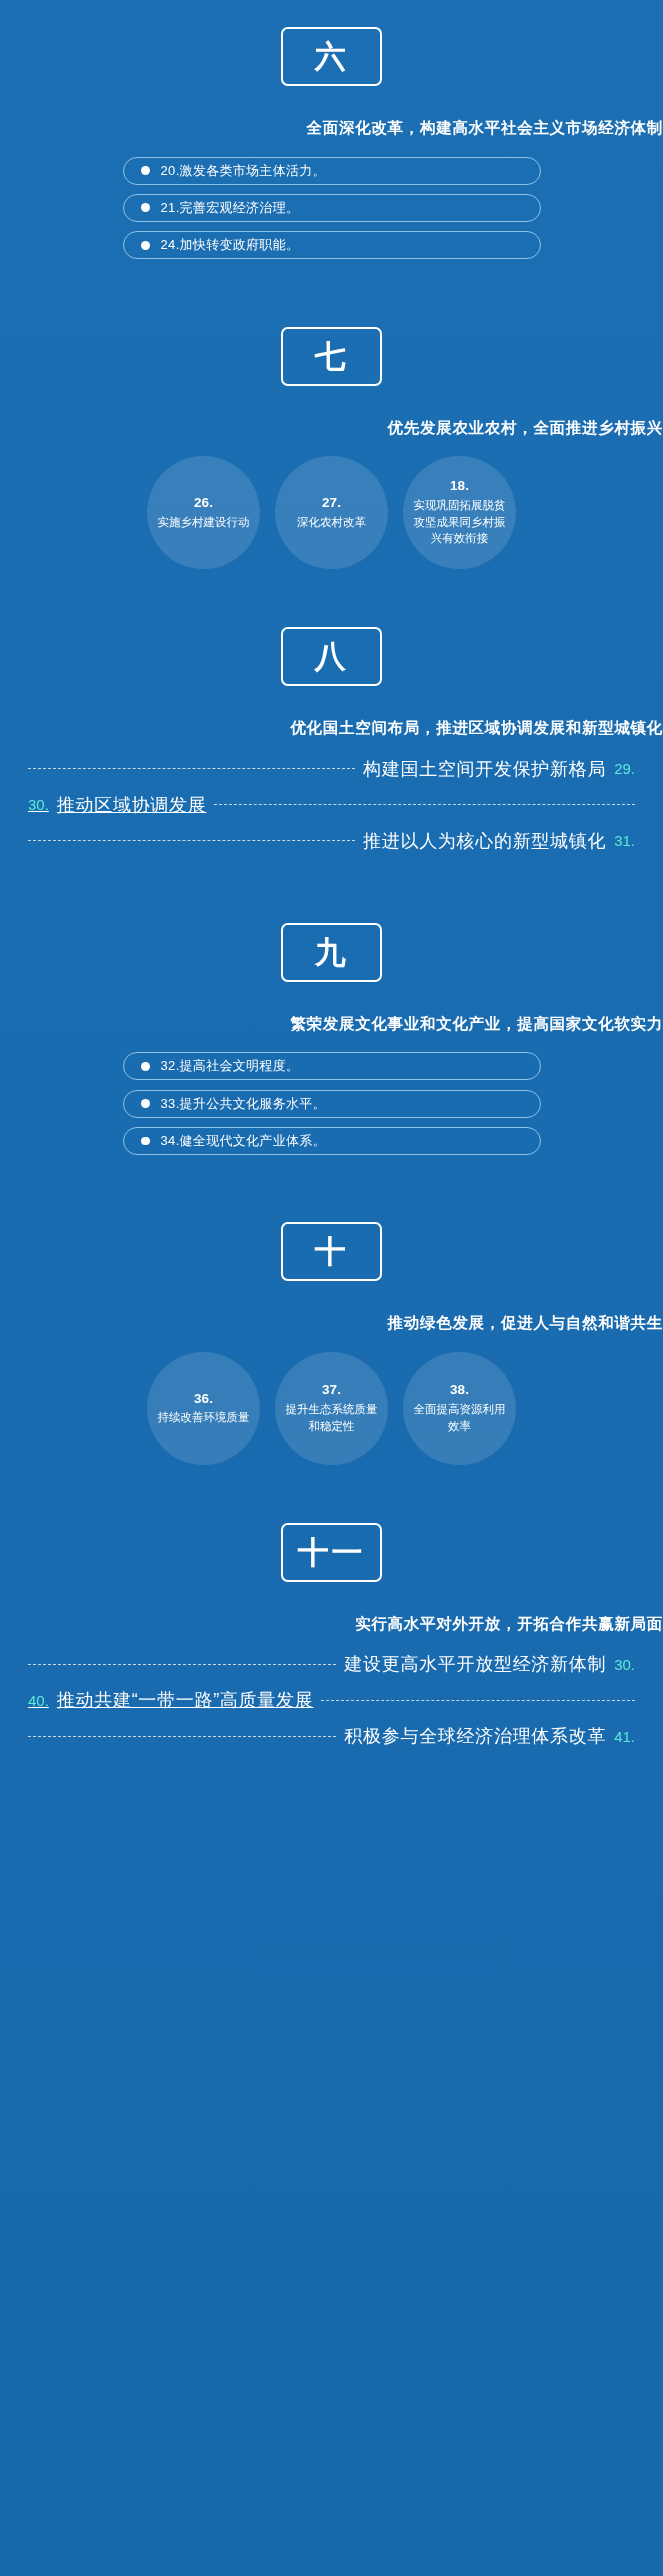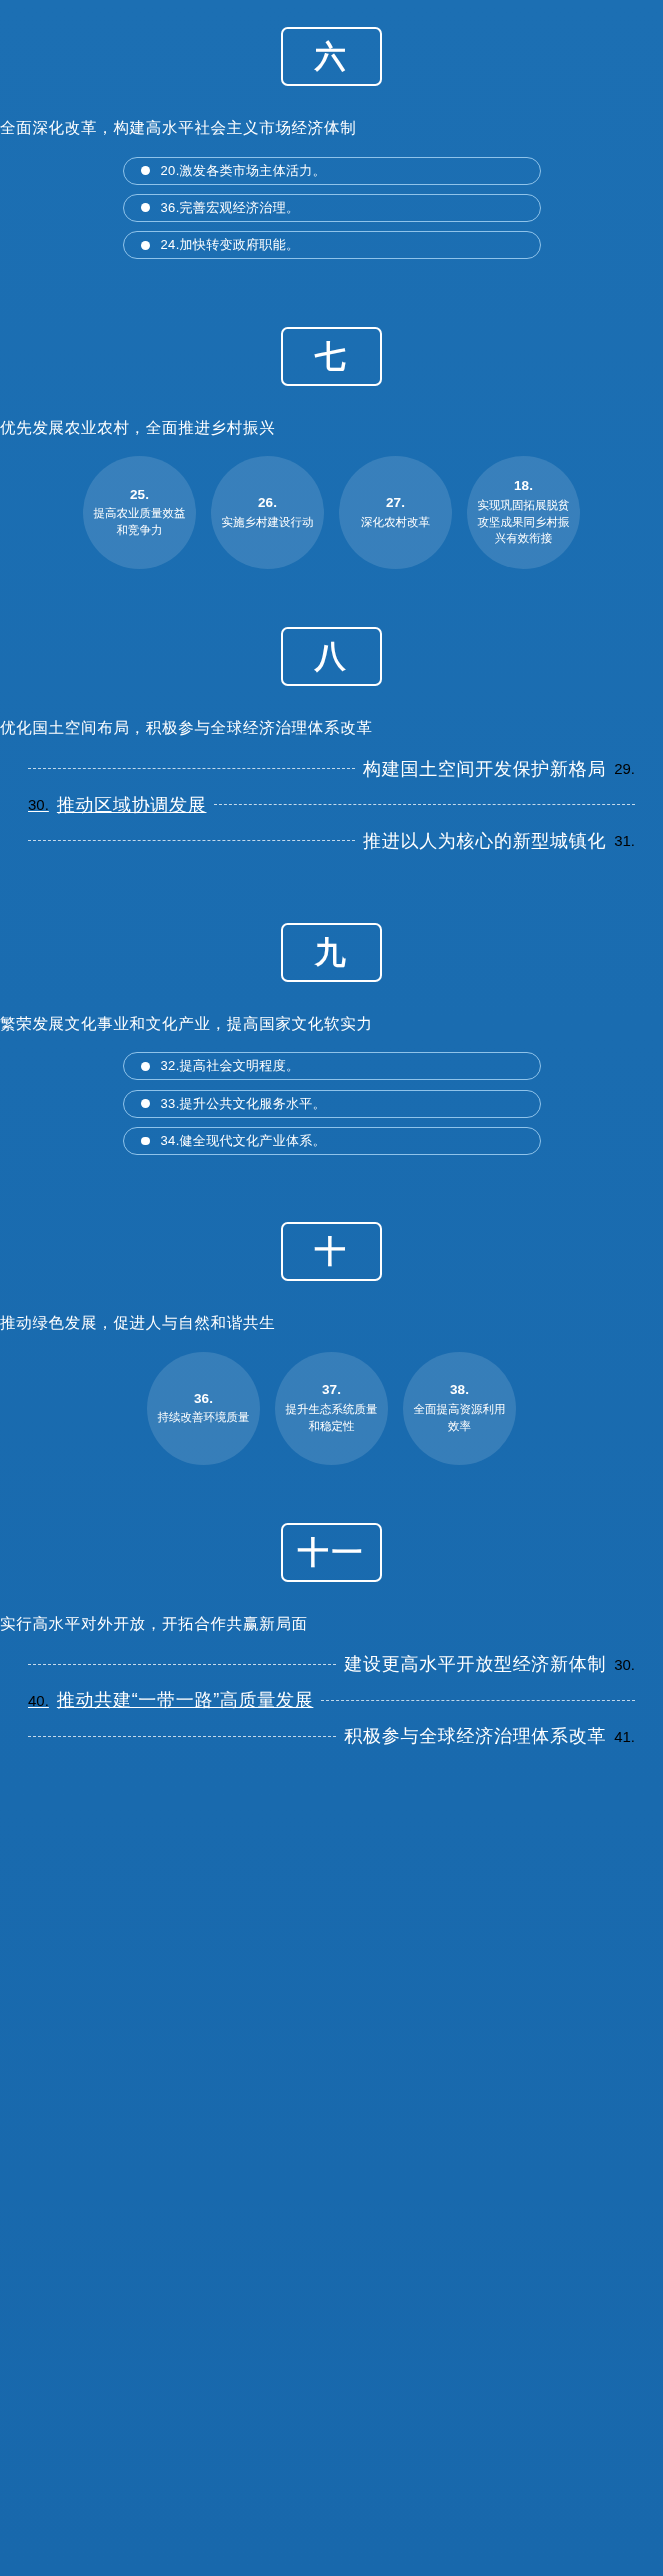--- a/index.html
+++ b/index.html
@@ -38,23 +38,23 @@
     font-weight: bold;
     letter-spacing: 2.7px;
     line-height: 1;
     color: #ffffff;
   }
 
   .section {
     padding-top: 27px;
   }
   .section-title {
-    text-align: left;
+    text-align: right;
     font-size: 15.5px;
-    font-weight: normal;
+    font-weight: bold;
     color: #ffffff;
     margin: 32px 0 17.5px 0;
     letter-spacing: 0.7px;
   }
 
   
   .pill-list {
     width: 418px;
     margin: 0 auto;
   }
@@ -137,21 +137,21 @@
     min-width: 40px;
   }
   .dash-text {
     font-size: 18px;
     color: #ffffff;
     letter-spacing: 0.7px;
     white-space: nowrap;
   }
   .dash-num {
     font-size: 15px;
-    color: #000000;
+    color: #5eead4;
     white-space: nowrap;
   }
   .spacer-md { height: 31px; }
 </style>
 </head>
 <body>
 
 <div class="page">
 
   <div class="section">
@@ -159,63 +159,59 @@
       <span>六</span>
     </div>
     <div class="section-title">全面深化改革，构建高水平社会主义市场经济体制</div>
     <div class="pill-list">
       <div class="pill">
         <span class="dot"></span>
         <span class="pill-text">20.激发各类市场主体活力。</span>
       </div>
       <div class="pill">
         <span class="dot"></span>
-        <span class="pill-text">36.完善宏观经济治理。</span>
+        <span class="pill-text">21.完善宏观经济治理。</span>
       </div>
       <div class="pill">
         <span class="dot"></span>
         <span class="pill-text">24.加快转变政府职能。</span>
       </div>
     </div>
   </div>
 
   <div class="spacer-md"></div>
 
   <div class="section">
     <div class="num-badge">
       <span>七</span>
     </div>
     <div class="section-title">优先发展农业农村，全面推进乡村振兴</div>
     <div class="circle-row">
       <div class="circle">
-        <div class="c-num">25.</div>
-        <div class="c-text">提高农业质量效益和竞争力</div>
-      </div>
-      <div class="circle">
         <div class="c-num">26.</div>
         <div class="c-text">实施乡村建设行动</div>
       </div>
       <div class="circle">
         <div class="c-num">27.</div>
         <div class="c-text">深化农村改革</div>
       </div>
       <div class="circle">
         <div class="c-num">18.</div>
         <div class="c-text">实现巩固拓展脱贫攻坚成果同乡村振兴有效衔接</div>
       </div>
     </div>
   </div>
 
   <div class="spacer-md"></div>
 
   <div class="section">
     <div class="num-badge">
       <span>八</span>
     </div>
-    <div class="section-title">优化国土空间布局，积极参与全球经济治理体系改革</div>
+    <div class="section-title">优化国土空间布局，推进区域协调发展和新型城镇化</div>
     <div class="dash-list">
       <div class="dash-row right">
         <span class="dash-line"></span>
         <span class="dash-text">构建国土空间开发保护新格局</span>
         <span class="dash-num">29.</span>
       </div>
       <div class="dash-row left">
         <span class="dash-num">30.</span>
         <span class="dash-text">推动区域协调发展</span>
         <span class="dash-line"></span>

